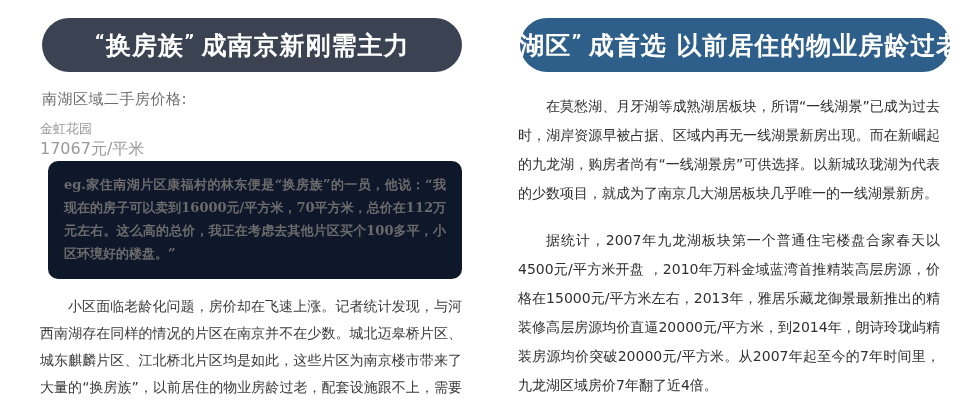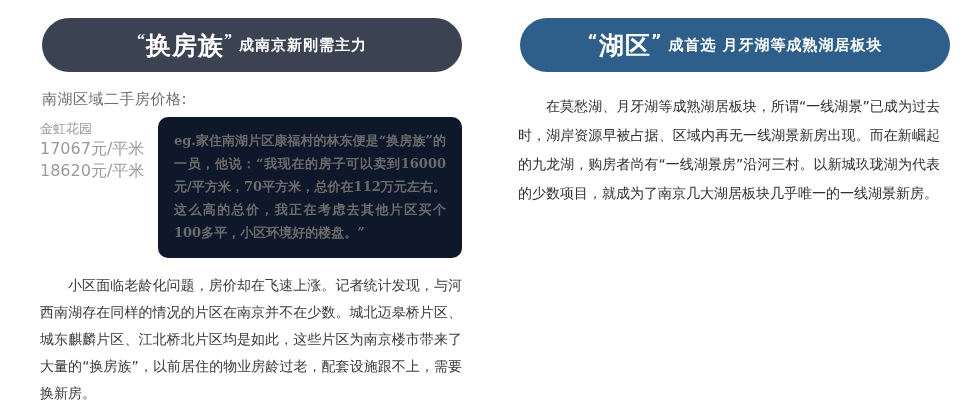--- a/index.html
+++ b/index.html
@@ -42,55 +42,54 @@
     display: flex;
     align-items: center;
     justify-content: center;
     color: #ffffff;
     white-space: nowrap;
   }
   .banner-left {
     background: #3b4252;
     width: 420px;
     margin: 0 0 0 2px;
-    font-family: Liberation Serif, serif;
   }
   .banner-right {
     background: #2e5f8a;
     width: 430px;
     margin: 0 0 0 2px;
   }
   .banner .quoted {
     font-size: 25px;
     font-weight: bold;
     letter-spacing: 1px;
   }
   .banner .quote-mark {
     font-size: 16px;
     vertical-align: top;
     position: relative;
     top: 2px;
   }
   .banner .tail {
-    font-size: 15px;
+    font-size: 25px;
     font-weight: bold;
     margin-left: 6px;
     letter-spacing: 1px;
   }
 
   
   .subhead {
     margin: 18px 0 8px 2px;
     font-size: 15px;
     color: #6d6d6d;
     letter-spacing: 0.5px;
   }
   .price-quote-row {
     display: flex;
-    flex-direction: row;
+    flex-direction: column;
     align-items: flex-start;
     margin-top: 8px;
   }
   .price-list {
     width: 110px;
     flex: none;
     padding-top: 2px;
   }
   .price-item {
     margin-bottom: 2px;
@@ -159,38 +158,38 @@
     <div class="subhead">南湖区域二手房价格:</div>
 
     <div class="price-quote-row">
 
       <div class="price-list">
         <div class="price-item">
           <div class="price-name">金虹花园</div>
           <div class="price-value">17067元/平米</div>
         </div>
         <div class="price-item">
-          <div class="price-value">18620元/平米</div>
         </div>
       </div>
 
       <div class="quote-box">
         <p>eg.家住南湖片区康福村的林东便是“换房族”的一员，他说：“我现在的房子可以卖到16000元/平方米，70平方米，总价在112万元左右。这么高的总价，我正在考虑去其他片区买个100多平，小区环境好的楼盘。”</p>
       </div>
 
     </div>
 
     <p class="body-text">小区面临老龄化问题，房价却在飞速上涨。记者统计发现，与河西南湖存在同样的情况的片区在南京并不在少数。城北迈皋桥片区、城东麒麟片区、江北桥北片区均是如此，这些片区为南京楼市带来了大量的“换房族”，以前居住的物业房龄过老，配套设施跟不上，需要换新房。</p>
 
   </div>
 
   <div class="column column-right">
 
     <div class="banner banner-right">
       <span class="quoted"><span class="quote-mark">“</span><span>湖区</span><span class="quote-mark">”</span></span>
-      <span class="tail">成首选 月牙湖等成熟湖居板块</span>
+      <span class="tail">成首选 以前居住的物业房龄过老</span>
     </div>
 
-    <p class="body-text-right">在莫愁湖、月牙湖等成熟湖居板块，所谓“一线湖景”已成为过去时，湖岸资源早被占据、区域内再无一线湖景新房出现。而在新崛起的九龙湖，购房者尚有“一线湖景房”沿河三村。以新城玖珑湖为代表的少数项目，就成为了南京几大湖居板块几乎唯一的一线湖景新房。</p>
+    <p class="body-text-right">在莫愁湖、月牙湖等成熟湖居板块，所谓“一线湖景”已成为过去时，湖岸资源早被占据、区域内再无一线湖景新房出现。而在新崛起的九龙湖，购房者尚有“一线湖景房”可供选择。以新城玖珑湖为代表的少数项目，就成为了南京几大湖居板块几乎唯一的一线湖景新房。</p>
+    <p class="body-text-right second">据统计，2007年九龙湖板块第一个普通住宅楼盘合家春天以4500元/平方米开盘 ，2010年万科金域蓝湾首推精装高层房源，价格在15000元/平方米左右，2013年，雅居乐藏龙御景最新推出的精装修高层房源均价直逼20000元/平方米，到2014年，朗诗玲珑屿精装房源均价突破20000元/平方米。从2007年起至今的7年时间里，九龙湖区域房价7年翻了近4倍。</p>
 
   </div>
 
 </div>
 
 </body></html>

